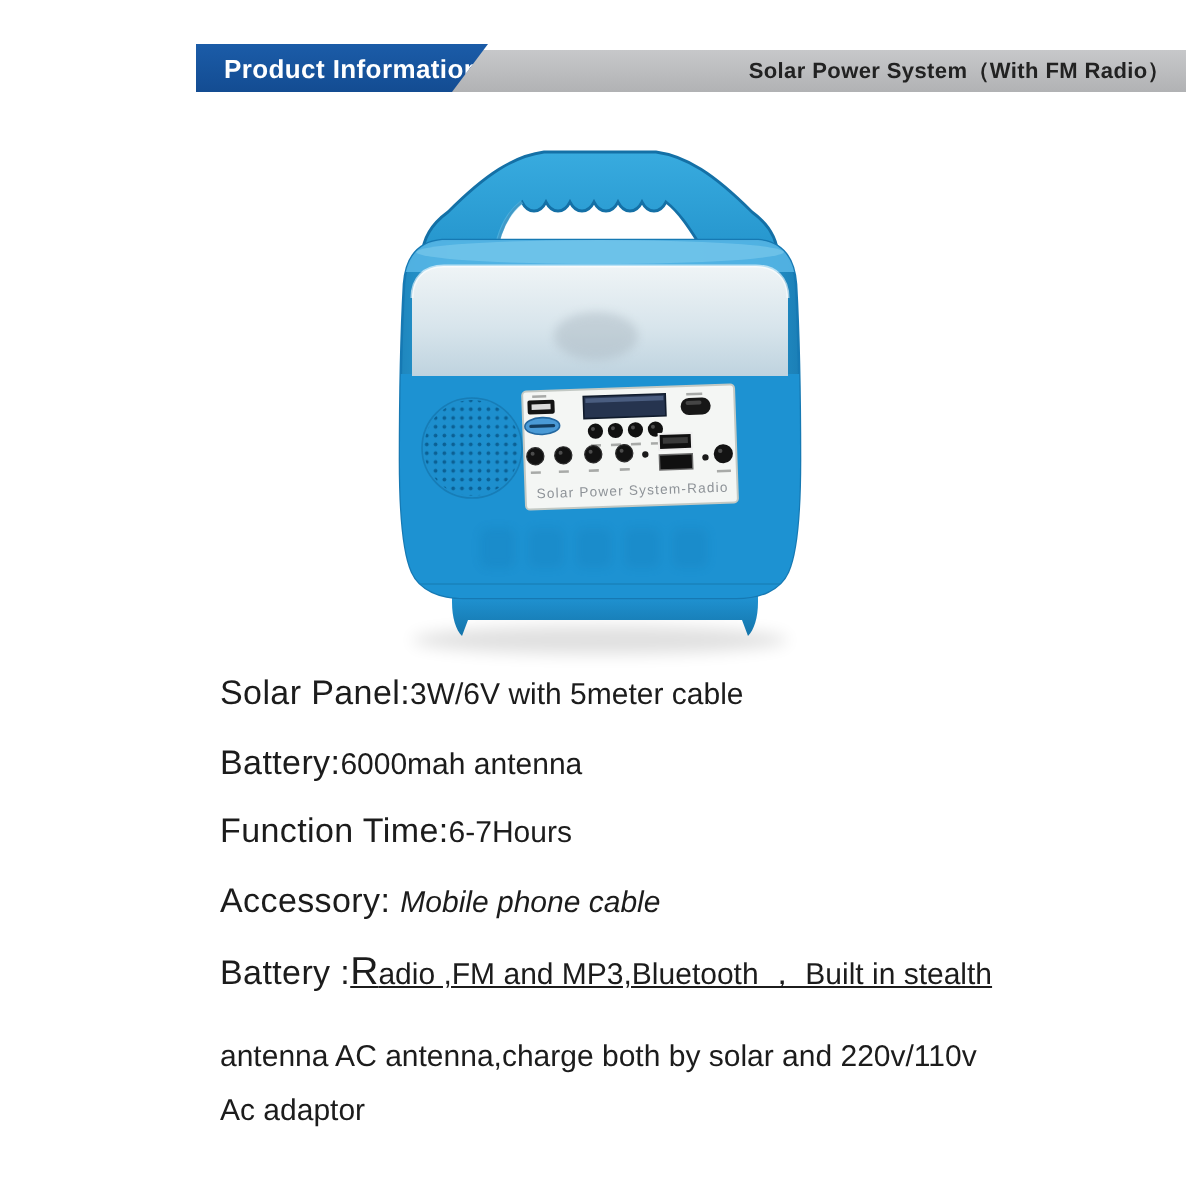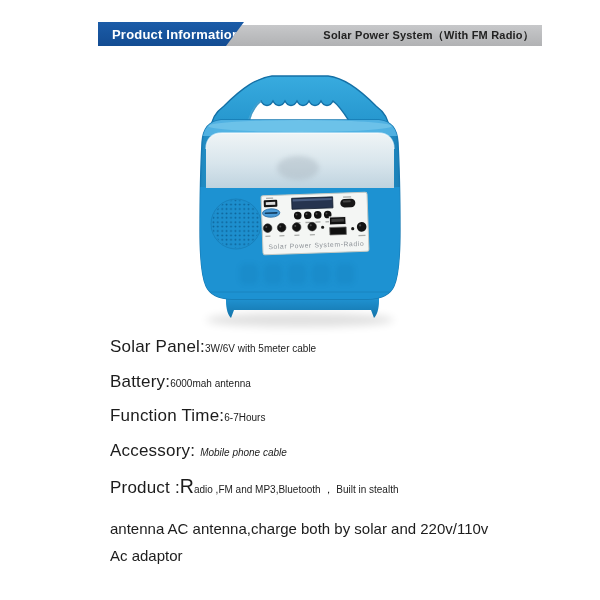--- a/index.html
+++ b/index.html
@@ -2,23 +2,23 @@
 <html><head>
 <meta charset="utf-8">
 <style>
   html,body { margin:0; padding:0; }
   body {
     width:600px; height:600px; position:relative; background:#ffffff;
     font-family:"Liberation Sans", sans-serif; overflow:hidden;
   }
   
   .header-bar {
-    position:absolute; left:98px; top:25px; width:410px; height:21px;
+    position:absolute; left:98px; top:25px; width:495px; height:21px;
     background:linear-gradient(#c7c8ca,#b1b2b4);
-    display:flex; align-items:center; justify-content:flex-end;margin-left:34px;
+    display:flex; align-items:center; justify-content:flex-end;
   }
   .header-bar span {
     font-size:11px; font-weight:bold; color:#222; padding-right:8px; letter-spacing:.2px;
   }
   .header-ribbon {
     position:absolute; left:98px; top:22px; width:146px; height:24px;
     background:linear-gradient(#1b5ca8,#134c92);
     clip-path:polygon(0 0, 100% 0, calc(100% - 18px) 100%, 0 100%);
     display:flex; align-items:center;
   }
@@ -26,23 +26,23 @@
     font-size:13px; font-weight:bold; color:#fff; padding-left:14px; letter-spacing:.2px;
   }
   
   .product-stage { position:absolute; left:0; top:0; width:600px; height:600px; }
   
   .specs {
     position:absolute; left:110px; top:337px; width:440px; color:#1c1c1c;
   }
   .spec-row { height:34.6px; white-space:nowrap; }
   .spec-label { font-size:17px; letter-spacing:.2px; }
-  .spec-value { font-size:10px; }
+  .spec-value { font-size:15px; }
   .spec-row.accessory .spec-value { padding-left:5px;font-style:italic; }
-  .spec-value-function { display:inline-block; }
+  .spec-value-function { display:inline-block;text-decoration:underline; }
   .spec-value-function::first-letter { font-size:19.5px; }
   .spec-cont { font-size:15px; line-height:27px; white-space:nowrap; }
   .spec-cont.first { margin-top:5px; }
 </style>
 </head>
 <body>
 
 <div class="header-bar">
   <span>Solar Power System（With FM Radio）</span>
 </div>
@@ -221,17 +221,17 @@
   <div class="spec-row">
     <span class="spec-label">Battery:</span><span class="spec-value">6000mah antenna</span>
   </div>
   <div class="spec-row">
     <span class="spec-label">Function Time:</span><span class="spec-value">6-7Hours</span>
   </div>
   <div class="spec-row accessory">
     <span class="spec-label">Accessory:</span><span class="spec-value">Mobile phone cable</span>
   </div>
   <div class="spec-row function">
-    <span class="spec-label">Product :</span><span class="spec-value spec-value-function">Radio ,FM and MP3,Bluetooth ， Built in stealth</span>
+    <span class="spec-label">Battery :</span><span class="spec-value spec-value-function">Radio ,FM and MP3,Bluetooth ， Built in stealth</span>
   </div>
   <div class="spec-cont first">antenna AC antenna,charge both by solar and 220v/110v</div>
   <div class="spec-cont">Ac adaptor</div>
 </div>
 
 </body></html>

